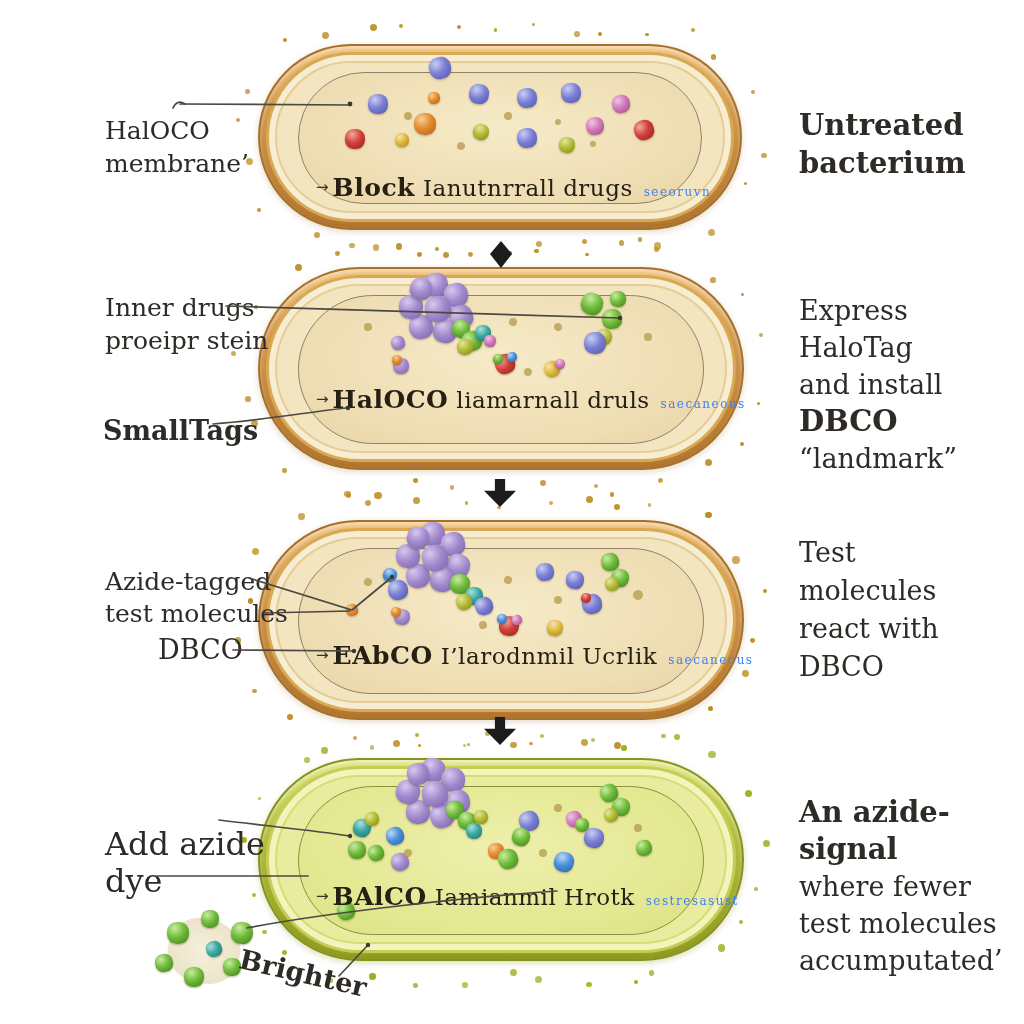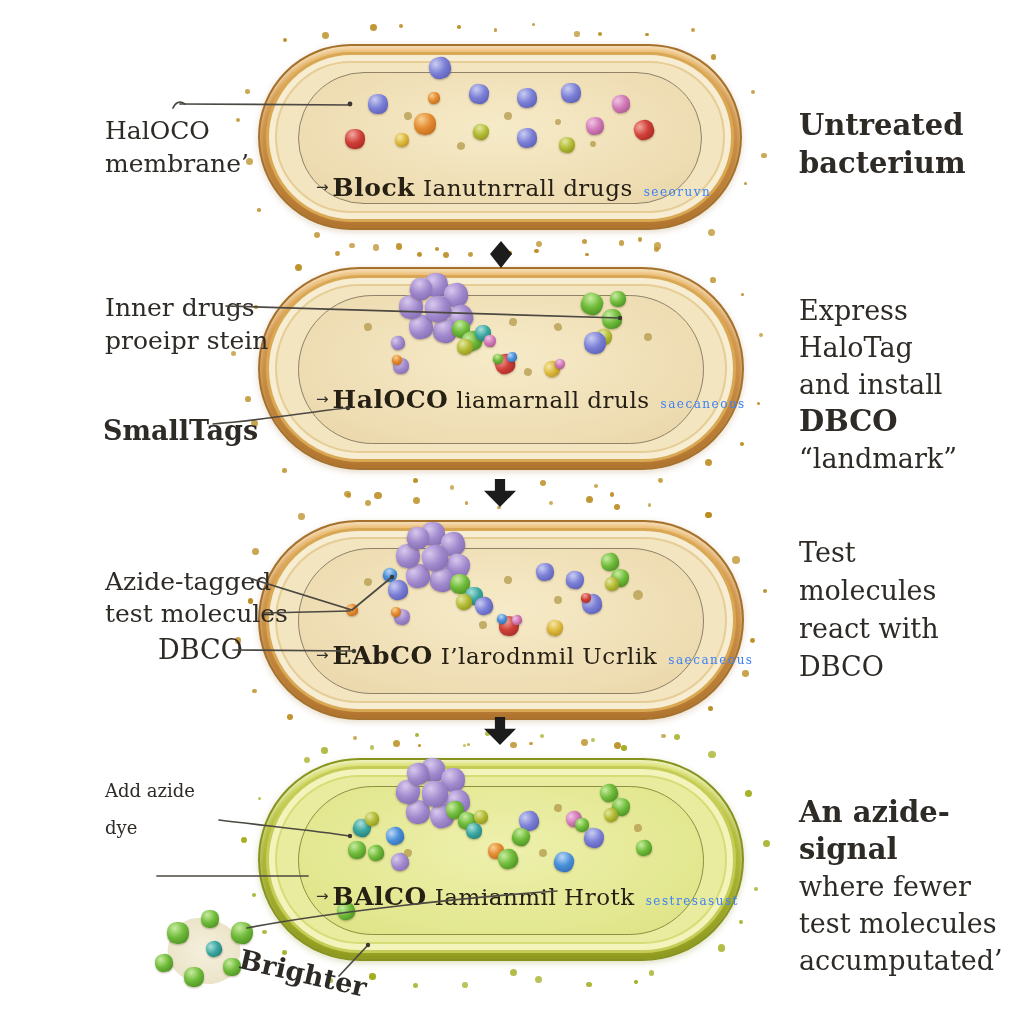--- a/index.html
+++ b/index.html
@@ -60,21 +60,21 @@
   .ml-tail{font-size:12px;letter-spacing:1.5px;margin-left:11px;color:#3b82f6;align-self:flex-end;padding-bottom:3px;}
 
   
   .llabel{position:absolute;font-size:25px;line-height:33px;z-index:3;}
   .llabel.bold{font-weight:700;}
   .lab-outer{left:105px;top:114px;}
   .lab-inner{left:105px;top:291px;}
   .lab-smalltags{left:103px;top:414px;font-size:27px;}
   .lab-azide{left:105px;top:566px;line-height:32px;}
   .lab-dbco{left:158px;top:633px;font-size:27px;}
-  .lab-addazide{left:105px;top:772px;line-height:37px;font-size:18px;}
+  .lab-addazide{left:105px;top:826px;line-height:37px;font-size:32px;}
   .lab-brighter{left:240px;top:942px;font-size:27px;transform:rotate(13deg);transform-origin:left center;}
 
   
   .rlabel{position:absolute;left:799px;z-index:3;font-size:27px;line-height:37px;}
   .rlabel .b{font-weight:700;font-size:29px;}
   .cap1{top:106px;line-height:38px;}
   .cap2{top:292px;}
   .cap3{top:534px;line-height:38px;}
   .cap4{top:794px;}
 

